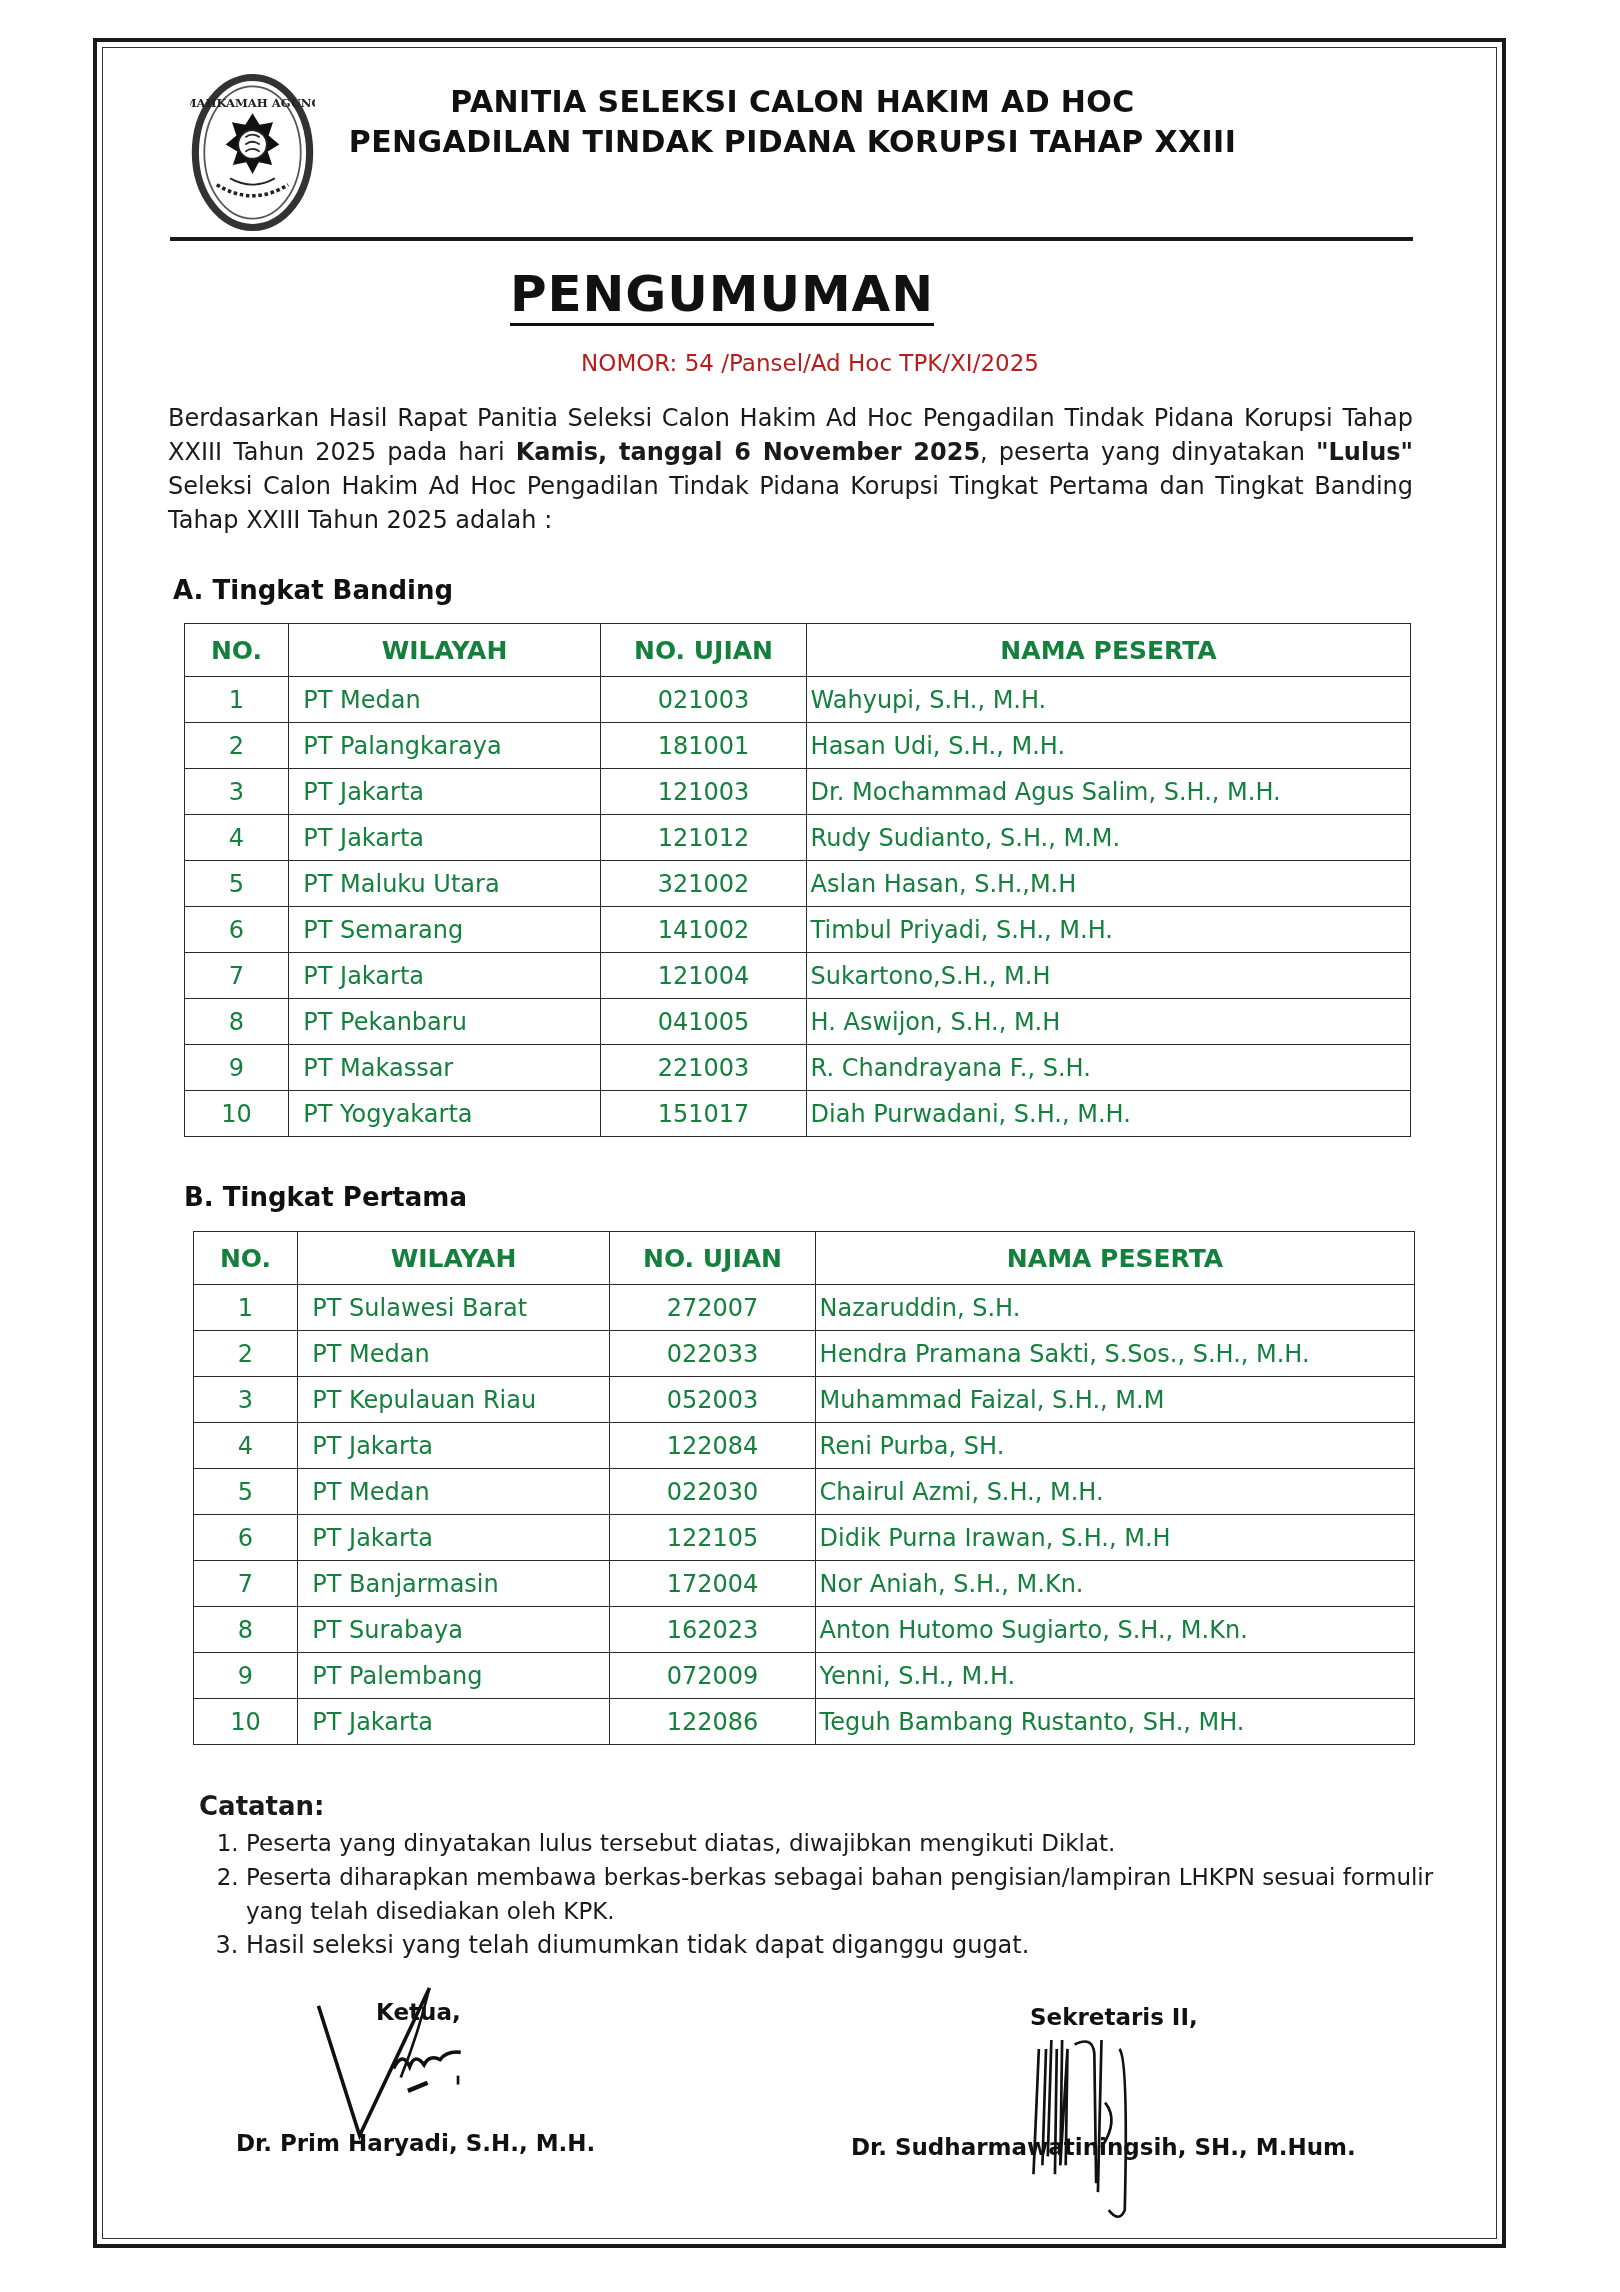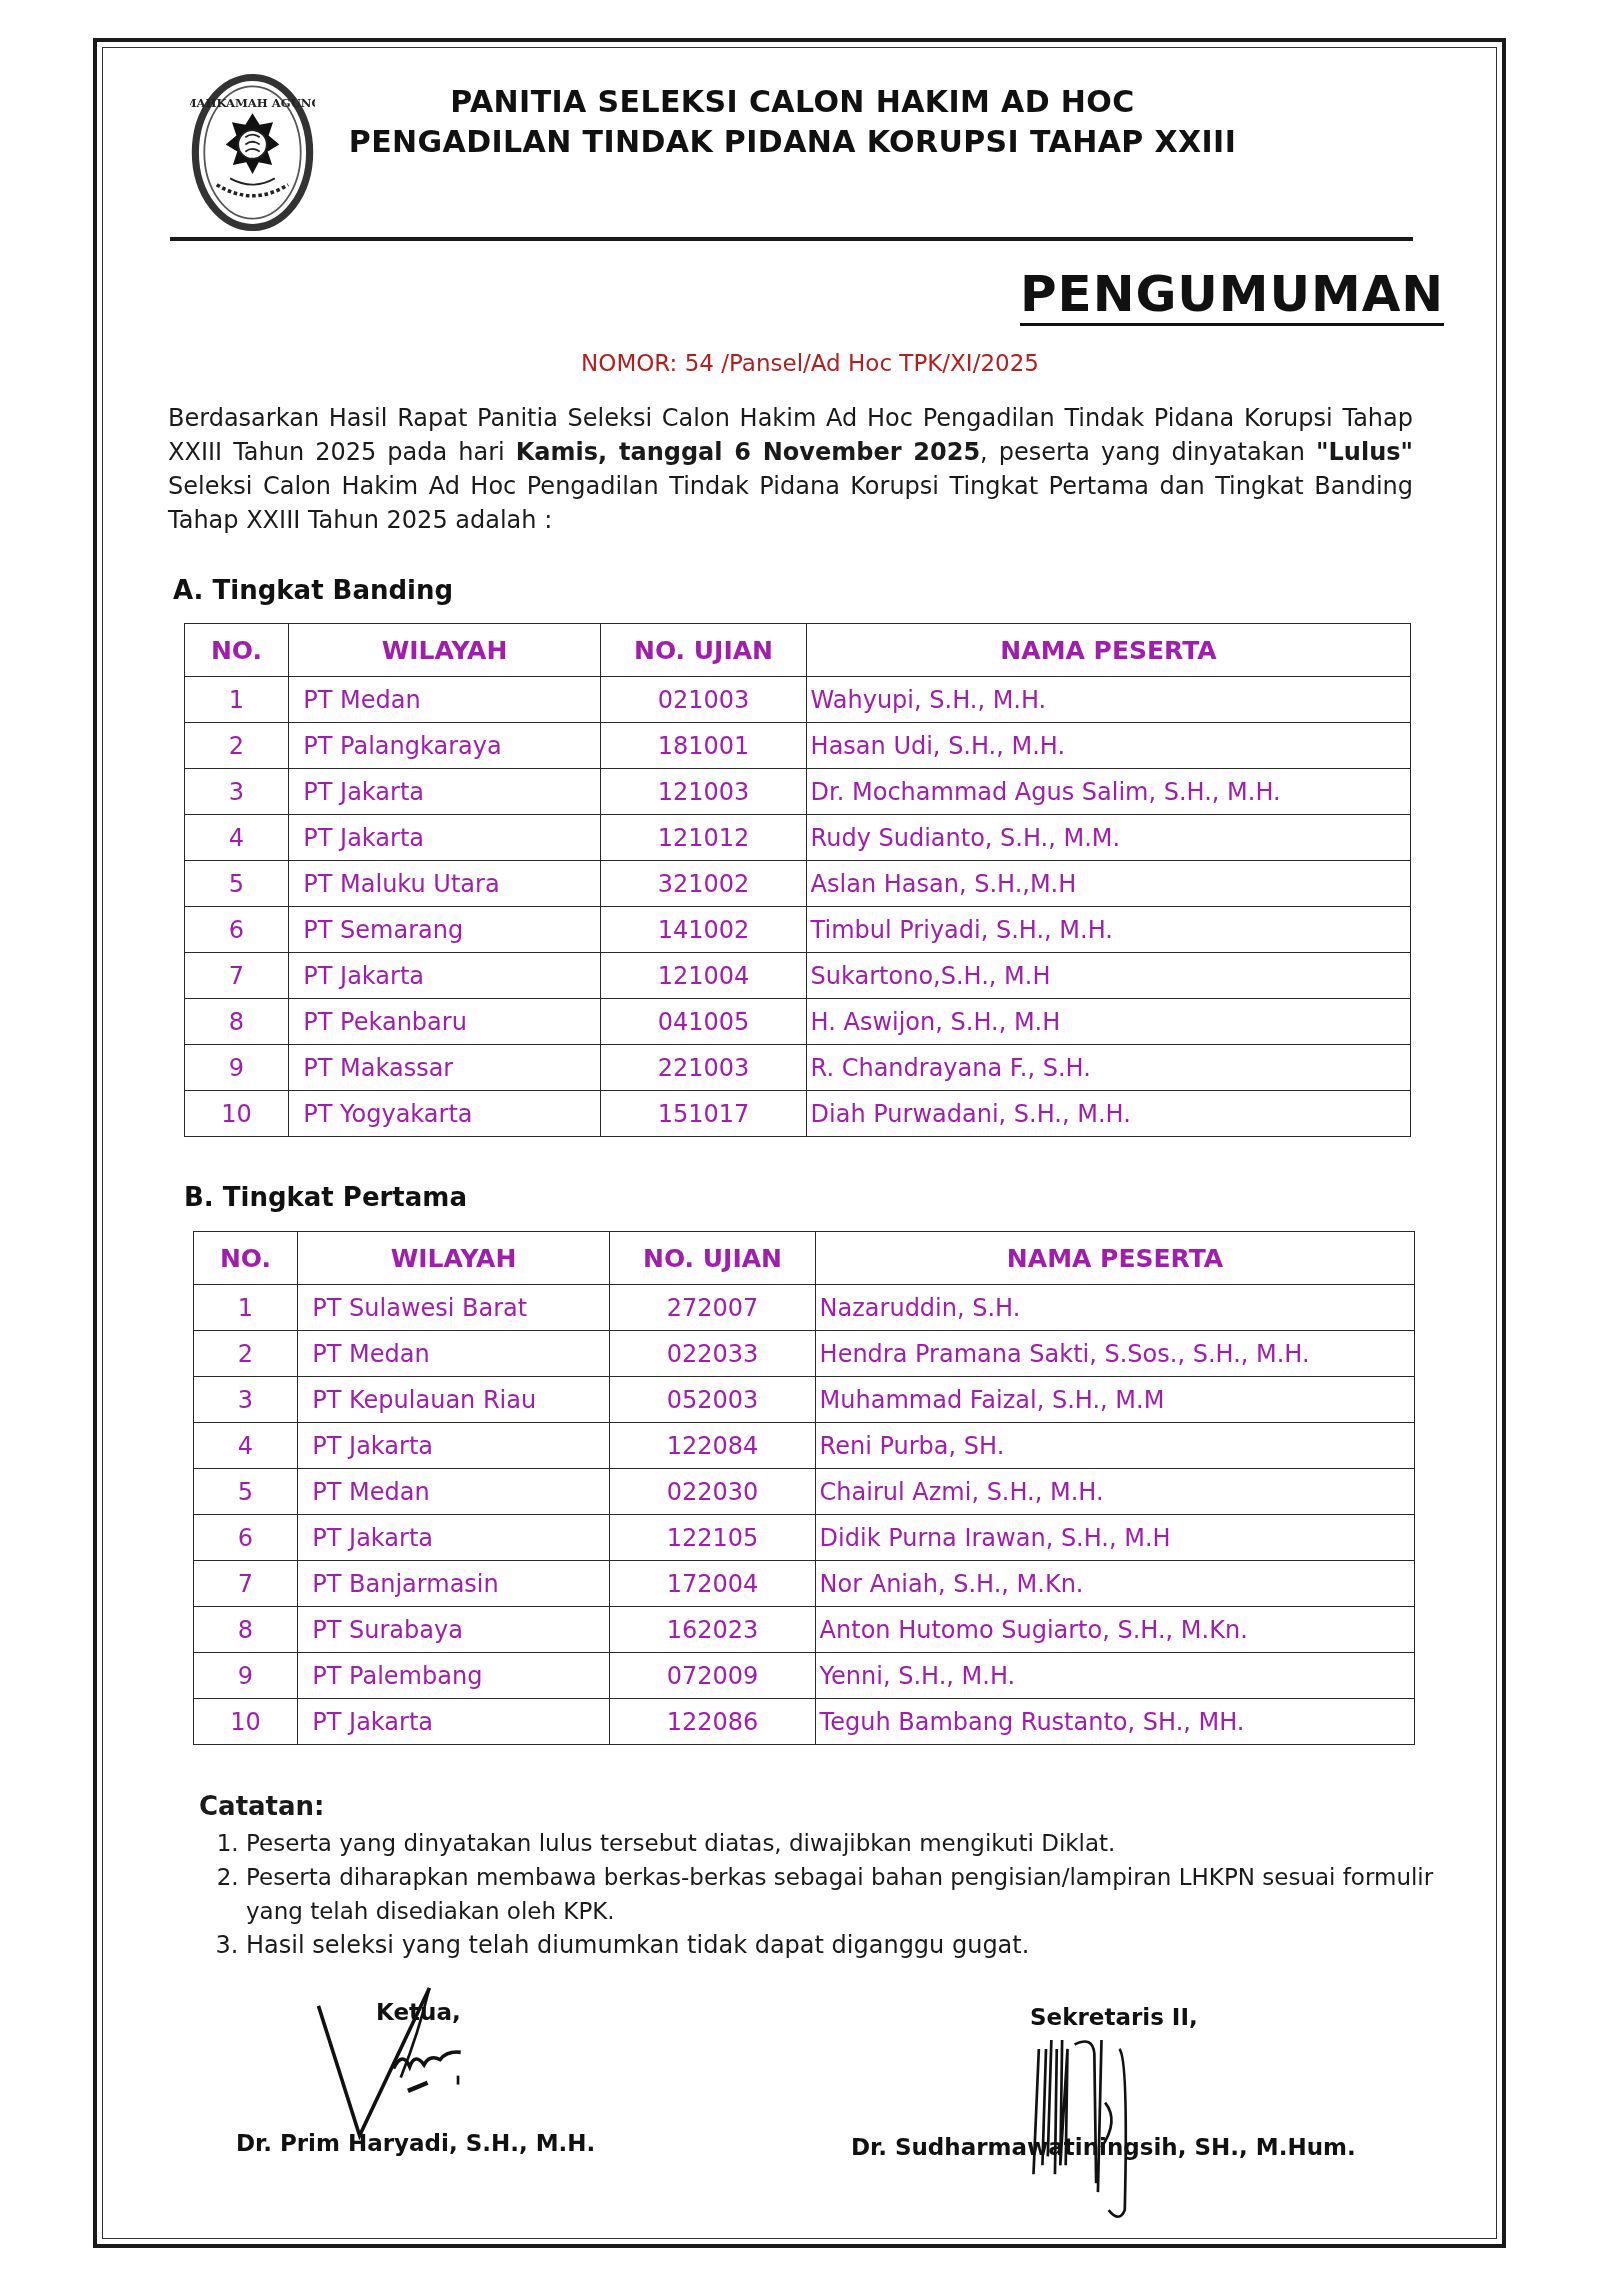--- a/index.html
+++ b/index.html
@@ -10,30 +10,30 @@
                  border: 4.5px solid #1a1a1a; box-sizing: border-box; }
   .frame-inner { position: absolute; left: 102px; top: 47px; width: 1395px; height: 2192px;
                  border: 1.8px solid #333; box-sizing: border-box; }
 
   .logo { position: absolute; left: 190px; top: 73px; width: 125px; height: 159px; }
 
   .header { position: absolute; left: 340px; top: 82px; width: 905px; text-align: center;
             font-weight: bold; font-size: 30px; line-height: 40px; letter-spacing: 0.4px; }
   .header-rule { position: absolute; left: 170px; top: 237px; width: 1243px; height: 3.6px; background: #1a1a1a; }
 
-  .title { position: absolute; left: 0; width: 1444px; top: 262px; text-align: right; }
+  .title { position: absolute; left: 0; width: 1444px; top: 262px; text-align: center; }
   .title span { font-weight: bold; font-size: 50px; letter-spacing: 0.9px; border-bottom: 3.6px solid #111; padding-bottom: 0; line-height: 64px; }
   .nomor { position: absolute; left: 0; width: 1620px; top: 350px; text-align: center; font-size: 23px; color: #b91c1c; }
 
   .intro { position: absolute; left: 168px; top: 401px; width: 1245px; font-size: 24px; line-height: 34px; text-align: justify; color: #1a1a1a; }
   .intro b { font-weight: bold; }
 
   .section-title { position: absolute; font-weight: bold; font-size: 26px; }
 
-  table.tbl { position: absolute; border-collapse: collapse; font-size: 24px; color: #a21caf; }
+  table.tbl { position: absolute; border-collapse: collapse; font-size: 24px; color: #15803d; }
   table.tbl th, table.tbl td { border: 1.8px solid #2a2a2a; height: 45px; padding: 0 5.4px; }
   table.tbl th { font-weight: bold; height: 52px; font-size: 25px; }
   table.tbl td.c-no { text-align: center; }
   table.tbl td.c-ujian { text-align: center; }
   table.tbl td.c-wil { padding-left: 14.3px; }
   table.tbl td.c-nama { padding-left: 3.6px; }
 
   .catatan { position: absolute; left: 199px; top: 1791px; width: 1272px; font-size: 23px; color: #1a1a1a; }
   .catatan .label { font-weight: bold; font-size: 26px; margin-bottom: 5.4px; }
   .catatan ol { margin: 0; padding-left: 47px; line-height: 34px; }

